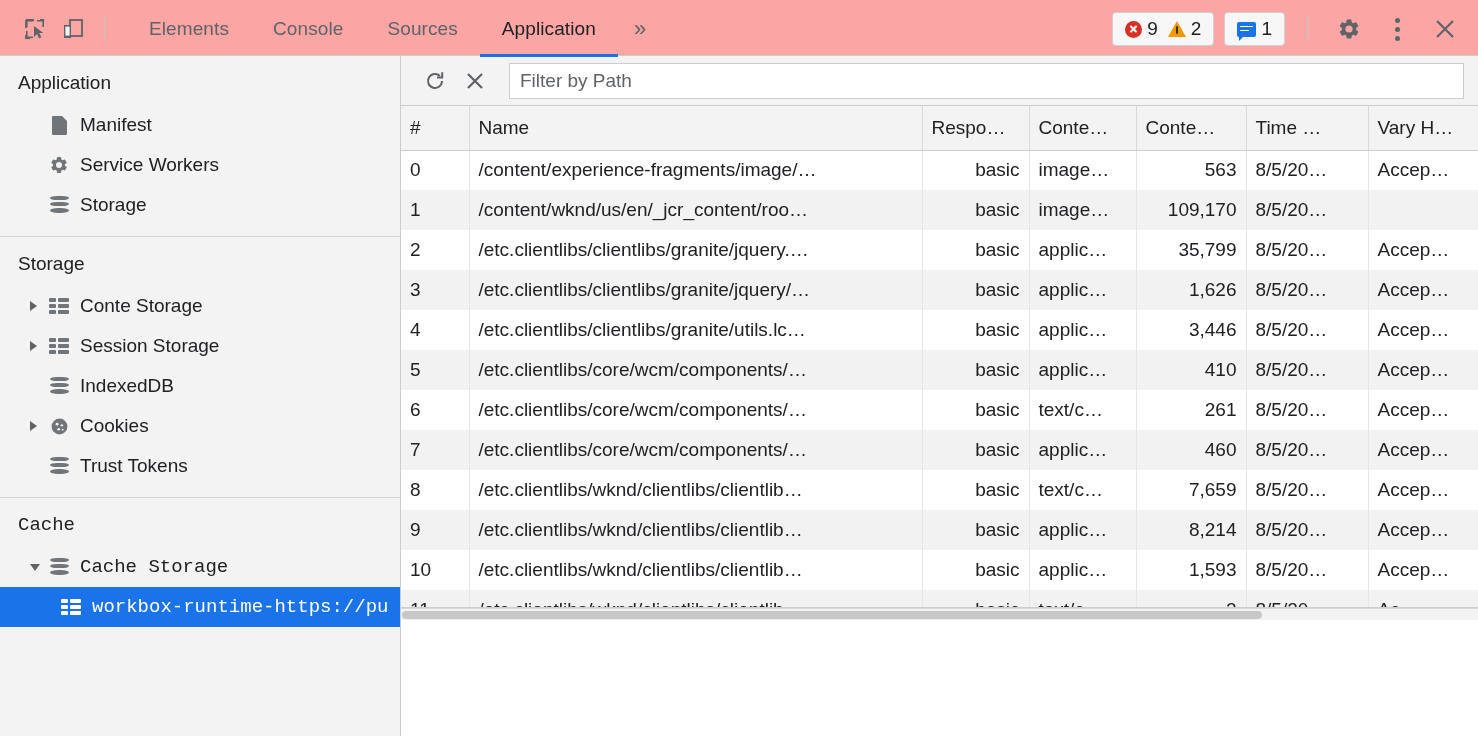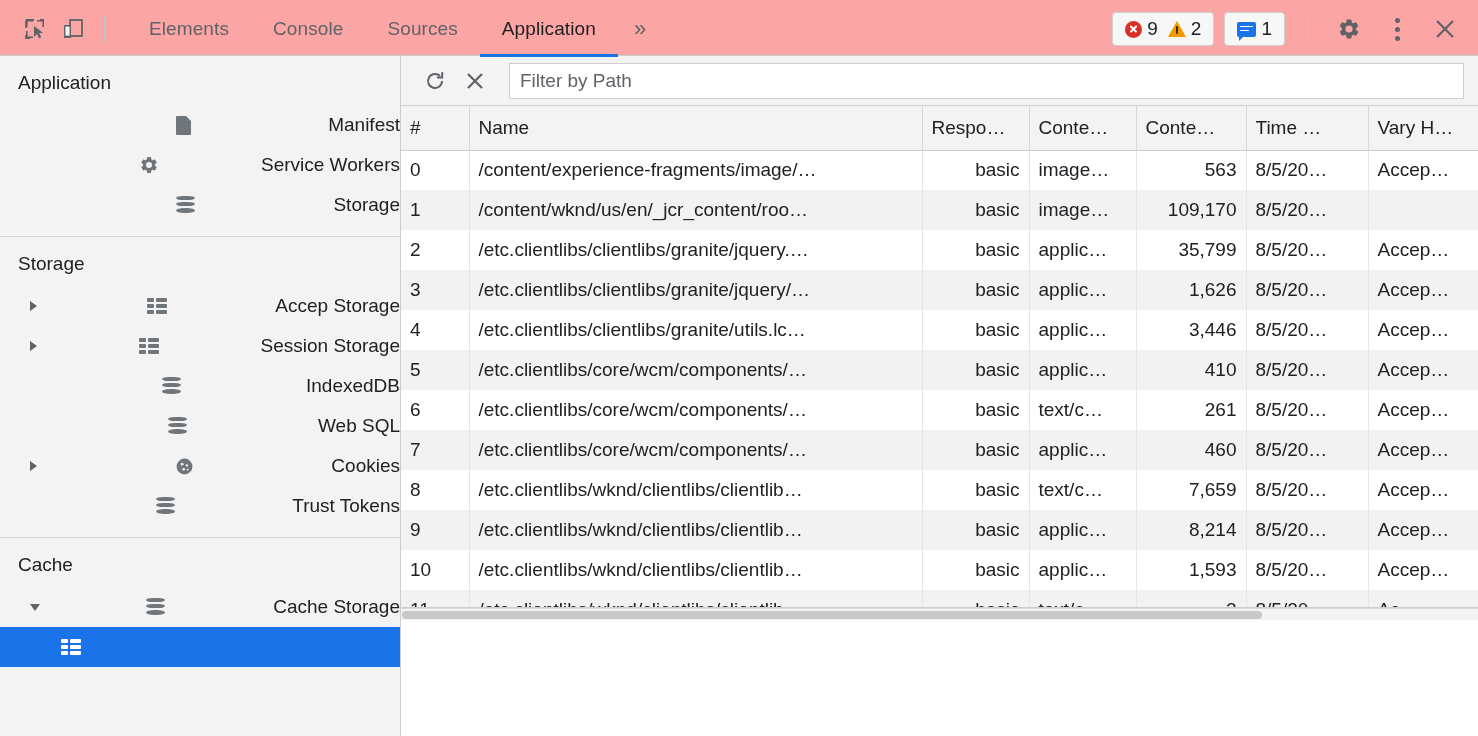--- a/index.html
+++ b/index.html
@@ -149,35 +149,34 @@
   .sidebar {
     width: 401px;
     height: 680px;
     background: #f3f3f3;
     border-right: 1px solid #cdcdcd;
     overflow: hidden;
     position: relative;
     flex: 0 0 401px;
   }
   .side-section { border-bottom: 1px solid #d4d4d4; padding-bottom: 11px; }
-  .side-section.last { border-bottom: none; }
+  .side-section.last { border-bottom: none; font-family: Liberation Mono, monospace; }
   .section-title {
     font-size: 19px;
     color: #202124;
     padding: 16px 0 11px 18px;
   }
   .tree-row {
     display: flex;
     align-items: center;
     height: 40px;
     padding-left: 18px;
     font-size: 19px;
     color: #202124;
     white-space: nowrap;
-    justify-content: space-between;
   }
   .tree-row.indent1 { padding-left: 30px; }
   .tree-row.indent2 { padding-left: 60px; }
   .tree-row.selected {
     background: #1a73e8;
     color: #ffffff;
   }
   .twisty {
     width: 16px; flex: 0 0 16px;
     display:flex; align-items:center; justify-content:flex-start;
@@ -479,21 +478,21 @@
         <span class="ticon">
             <span class="ic-table">
               <span></span>
               <span></span>
               <span></span>
               <span></span>
               <span></span>
               <span></span>
             </span>
           </span>
-        <span class="tlabel">Accep Storage</span>
+        <span class="tlabel">Conte Storage</span>
       </div>
 
       <div class="tree-row indent1">
         <span class="twisty">
             <span class="tri-right"></span>
           </span>
         <span class="ticon">
             <span class="ic-table">
               <span></span>
               <span></span>
@@ -511,31 +510,20 @@
         <span class="ticon">
             <span class="ic-db">
               <i></i>
               <i></i>
               <i></i>
             </span>
           </span>
         <span class="tlabel">IndexedDB</span>
       </div>
 
-      <div class="tree-row indent1">
-        <span class="twisty empty"></span>
-        <span class="ticon">
-            <span class="ic-db">
-              <i></i>
-              <i></i>
-              <i></i>
-            </span>
-          </span>
-        <span class="tlabel">Web SQL</span>
-      </div>
 
       <div class="tree-row indent1">
         <span class="twisty">
             <span class="tri-right"></span>
           </span>
         <span class="ticon">
           <svg width="19" height="19" viewBox="0 0 24 24">
               <circle cx="12" cy="12" r="10" fill="#70757a"></circle>
               <circle cx="9" cy="9" r="1.8" fill="#f3f3f3"></circle>
               <circle cx="15" cy="10.5" r="1.5" fill="#f3f3f3"></circle>
@@ -580,20 +568,21 @@
         <span class="ticon">
             <span class="ic-table-w">
               <span></span>
               <span></span>
               <span></span>
               <span></span>
               <span></span>
               <span></span>
             </span>
           </span>
+        <span class="tlabel">workbox-runtime-https://pu</span>
       </div>
 
     </div>
 
   </div>
 
   <div class="main">
 
     <div class="filter-bar">
       <div class="fb-btn">

